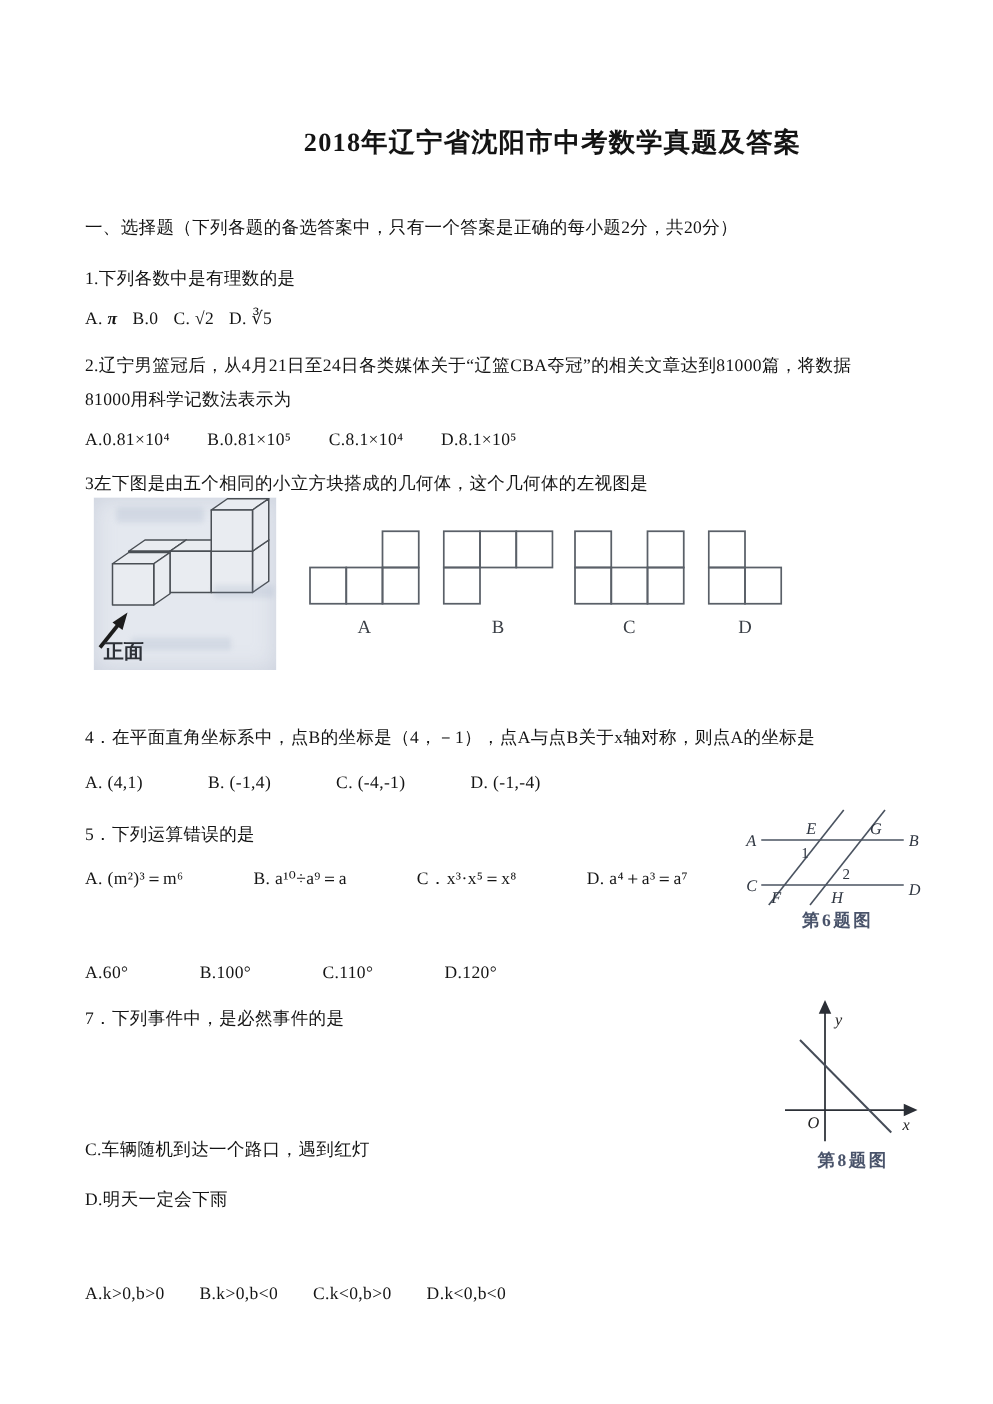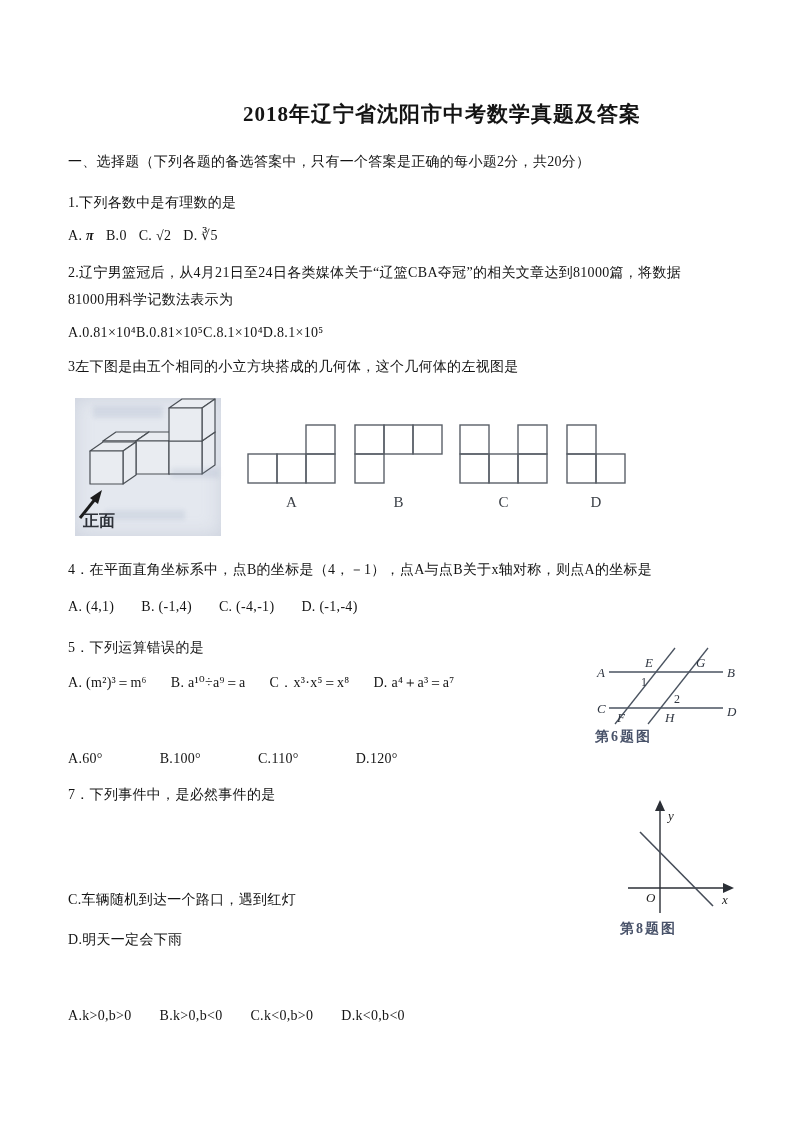--- a/index.html
+++ b/index.html
@@ -1,31 +1,31 @@
 <!DOCTYPE html>
 <html><head>
 <meta charset="utf-8">
 <style>
   html,body{margin:0;padding:0;background:#fff;}
   #page{position:relative;width:794px;height:1123px;background:#ffffff;overflow:hidden;
         font-family:"Liberation Serif","DejaVu Serif",serif;color:#141414;}
-  .line{position:absolute;left:68px;font-size:14px;white-space:nowrap;letter-spacing:.3px;}
+  .line{position:absolute;left:68px;font-size:14px;white-space:nowrap;letter-spacing:.3px;margin-top:20px;}
   .title{position:absolute;top:100px;left:0;width:100%;text-align:center;
          font-size:21px;font-weight:bold;letter-spacing:1px;padding-left:45px;}
   .opts{display:flex;align-items:baseline;}
-  .g26{gap:12px}.g30{}.g40{gap:27px}.g48{gap:24px}.g36{gap:57px}.g28{gap:28px}
+  .g26{gap:12px}.g30{gap:30px}.g40{gap:52px}.g48{gap:56px}.g36{gap:57px}.g28{gap:28px}
   .pi{font-style:italic;font-weight:bold;}
   
   .photo{position:absolute;left:75px;top:398px;width:146px;height:138px;
          background:#e4e8ef;box-shadow:inset 0 0 18px rgba(160,170,190,.35);}
   .artifact{position:absolute;background:rgba(140,155,185,.18);filter:blur(2px);border-radius:2px;}
   .front-label{position:absolute;left:8px;bottom:4px;font-size:16px;font-weight:bold;color:#2d3138;}
   .viewfig{position:absolute;top:424px;}
   .viewlabel{position:absolute;top:494px;font-size:15px;color:#3a3f46;text-align:center;}
-  .figcap{position:absolute;font-size:14px;color:#49536a;font-weight:bold;text-align:left;letter-spacing:2px;}
+  .figcap{position:absolute;font-size:14px;color:#49536a;font-weight:bold;text-align:center;letter-spacing:2px;}
   svg text{font-family:"Liberation Serif","DejaVu Serif",serif;}
   .axislbl{font-style:italic;font-size:13px;fill:#222;}
 </style>
 </head>
 <body>
 
 <div id="page">
 
   <div class="title">2018年辽宁省沈阳市中考数学真题及答案</div>
 

